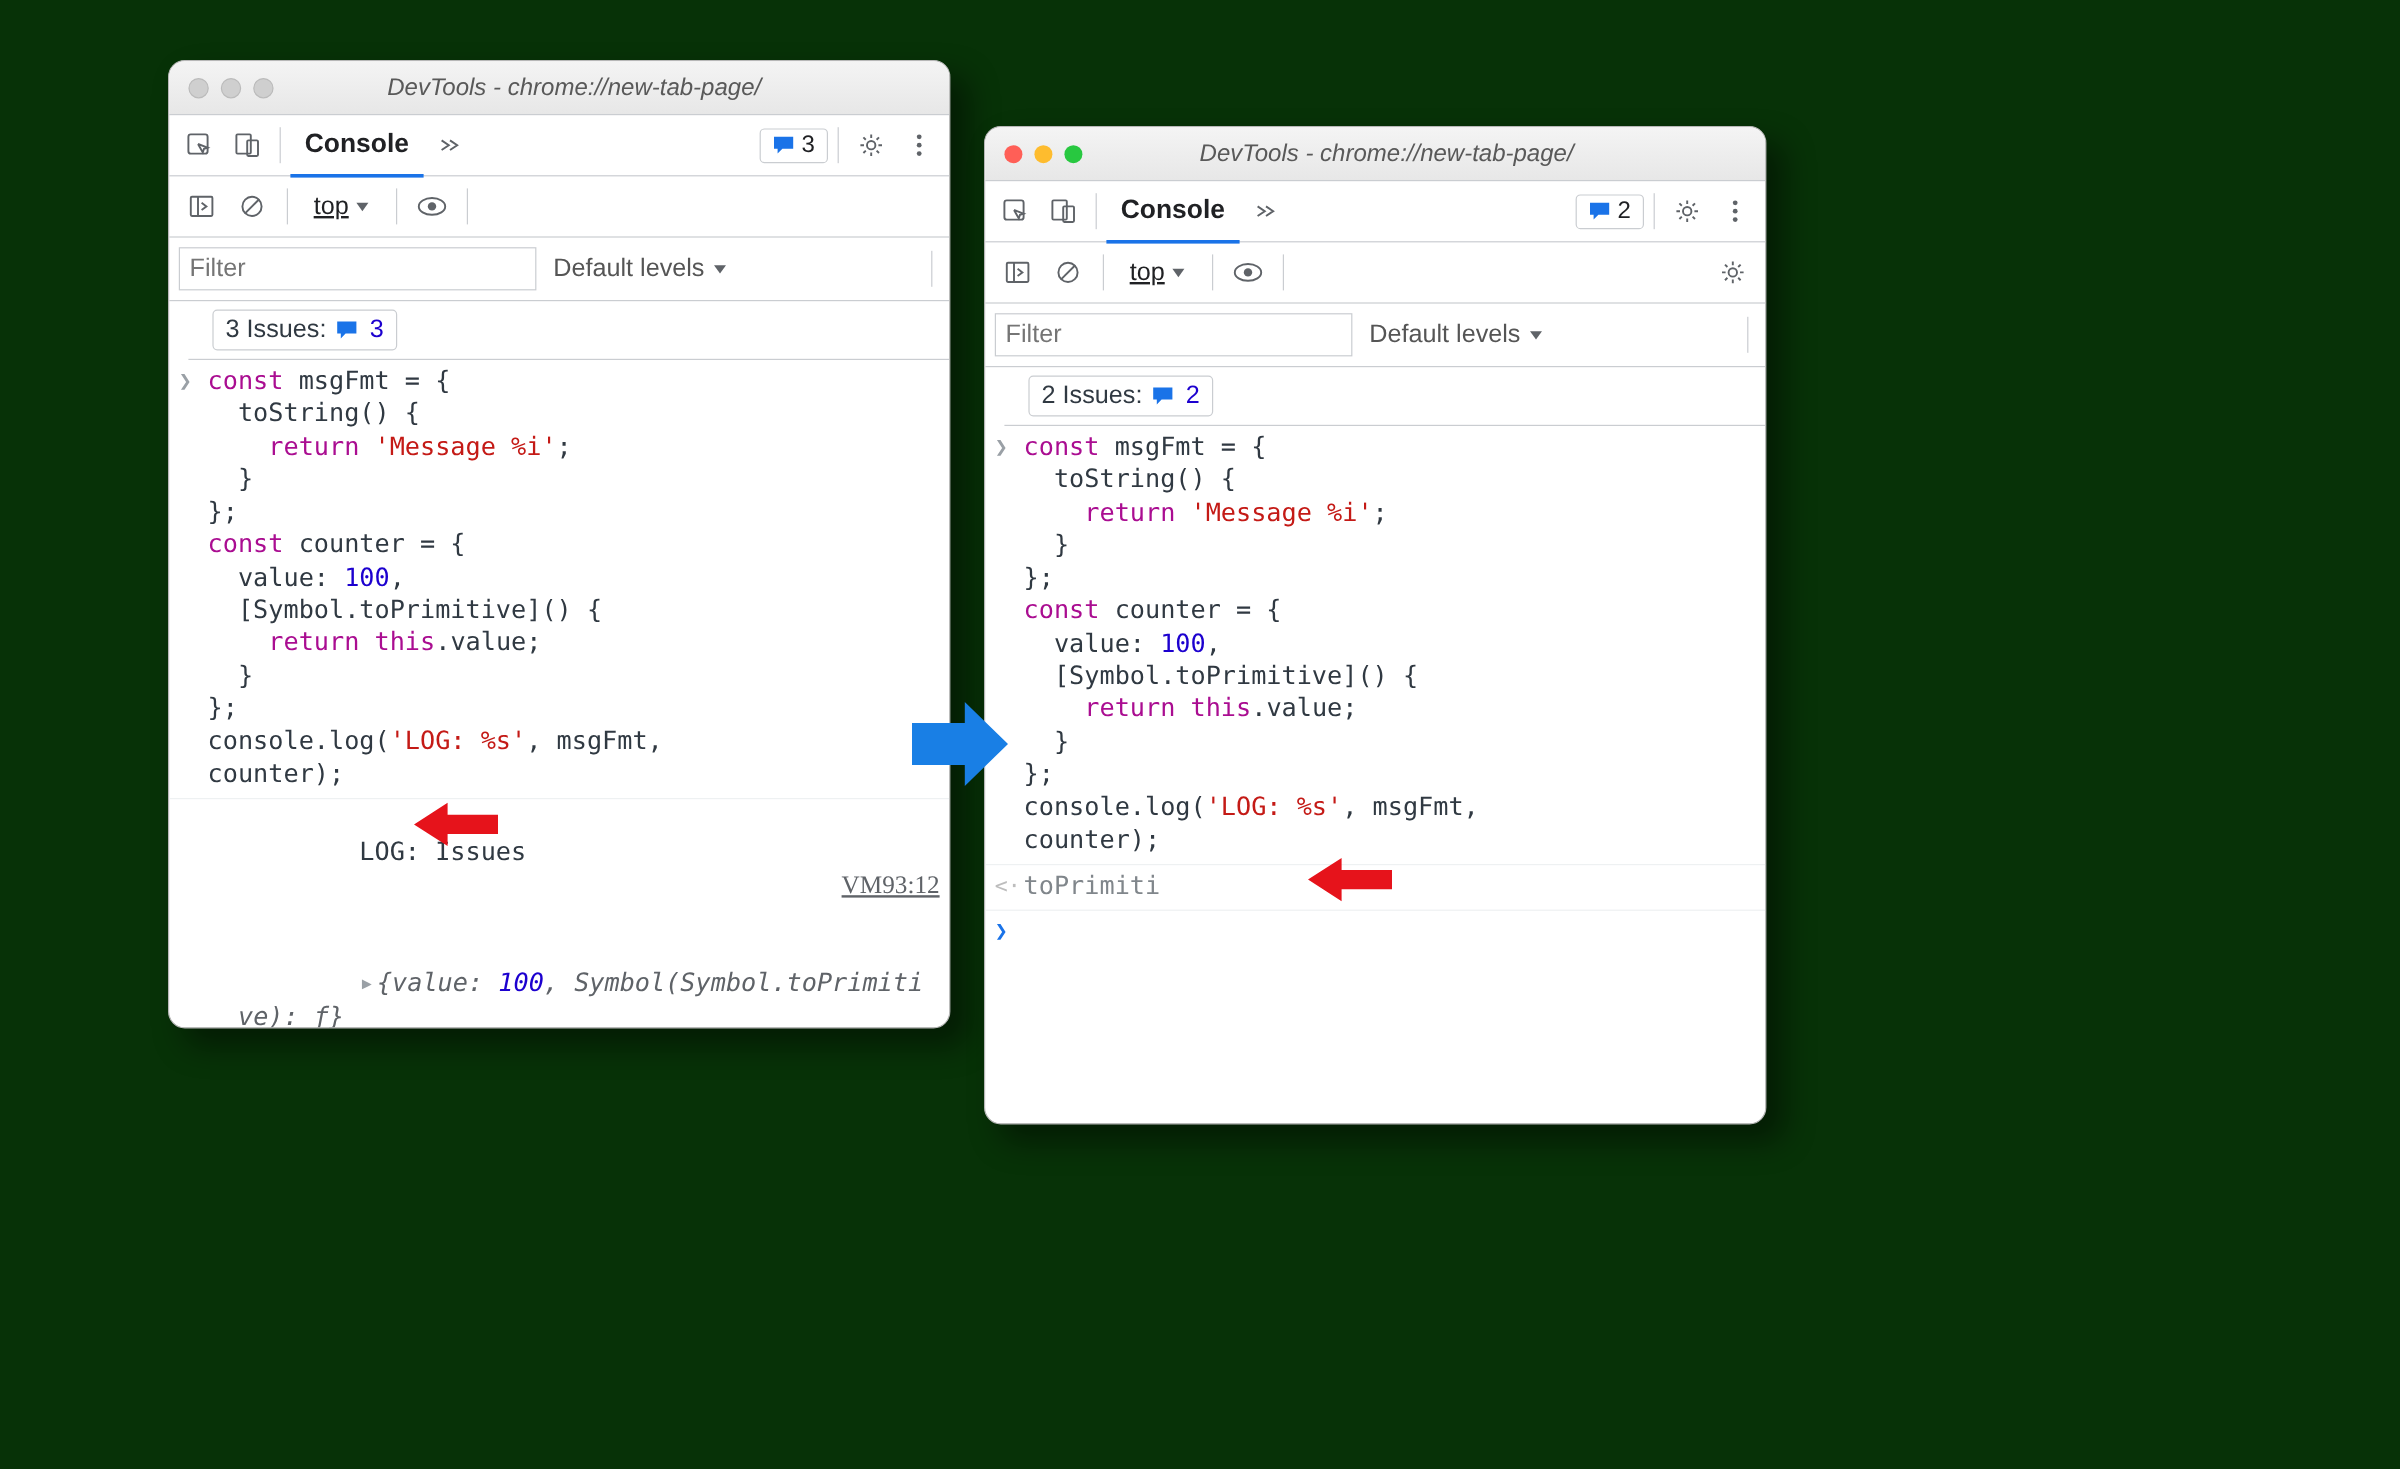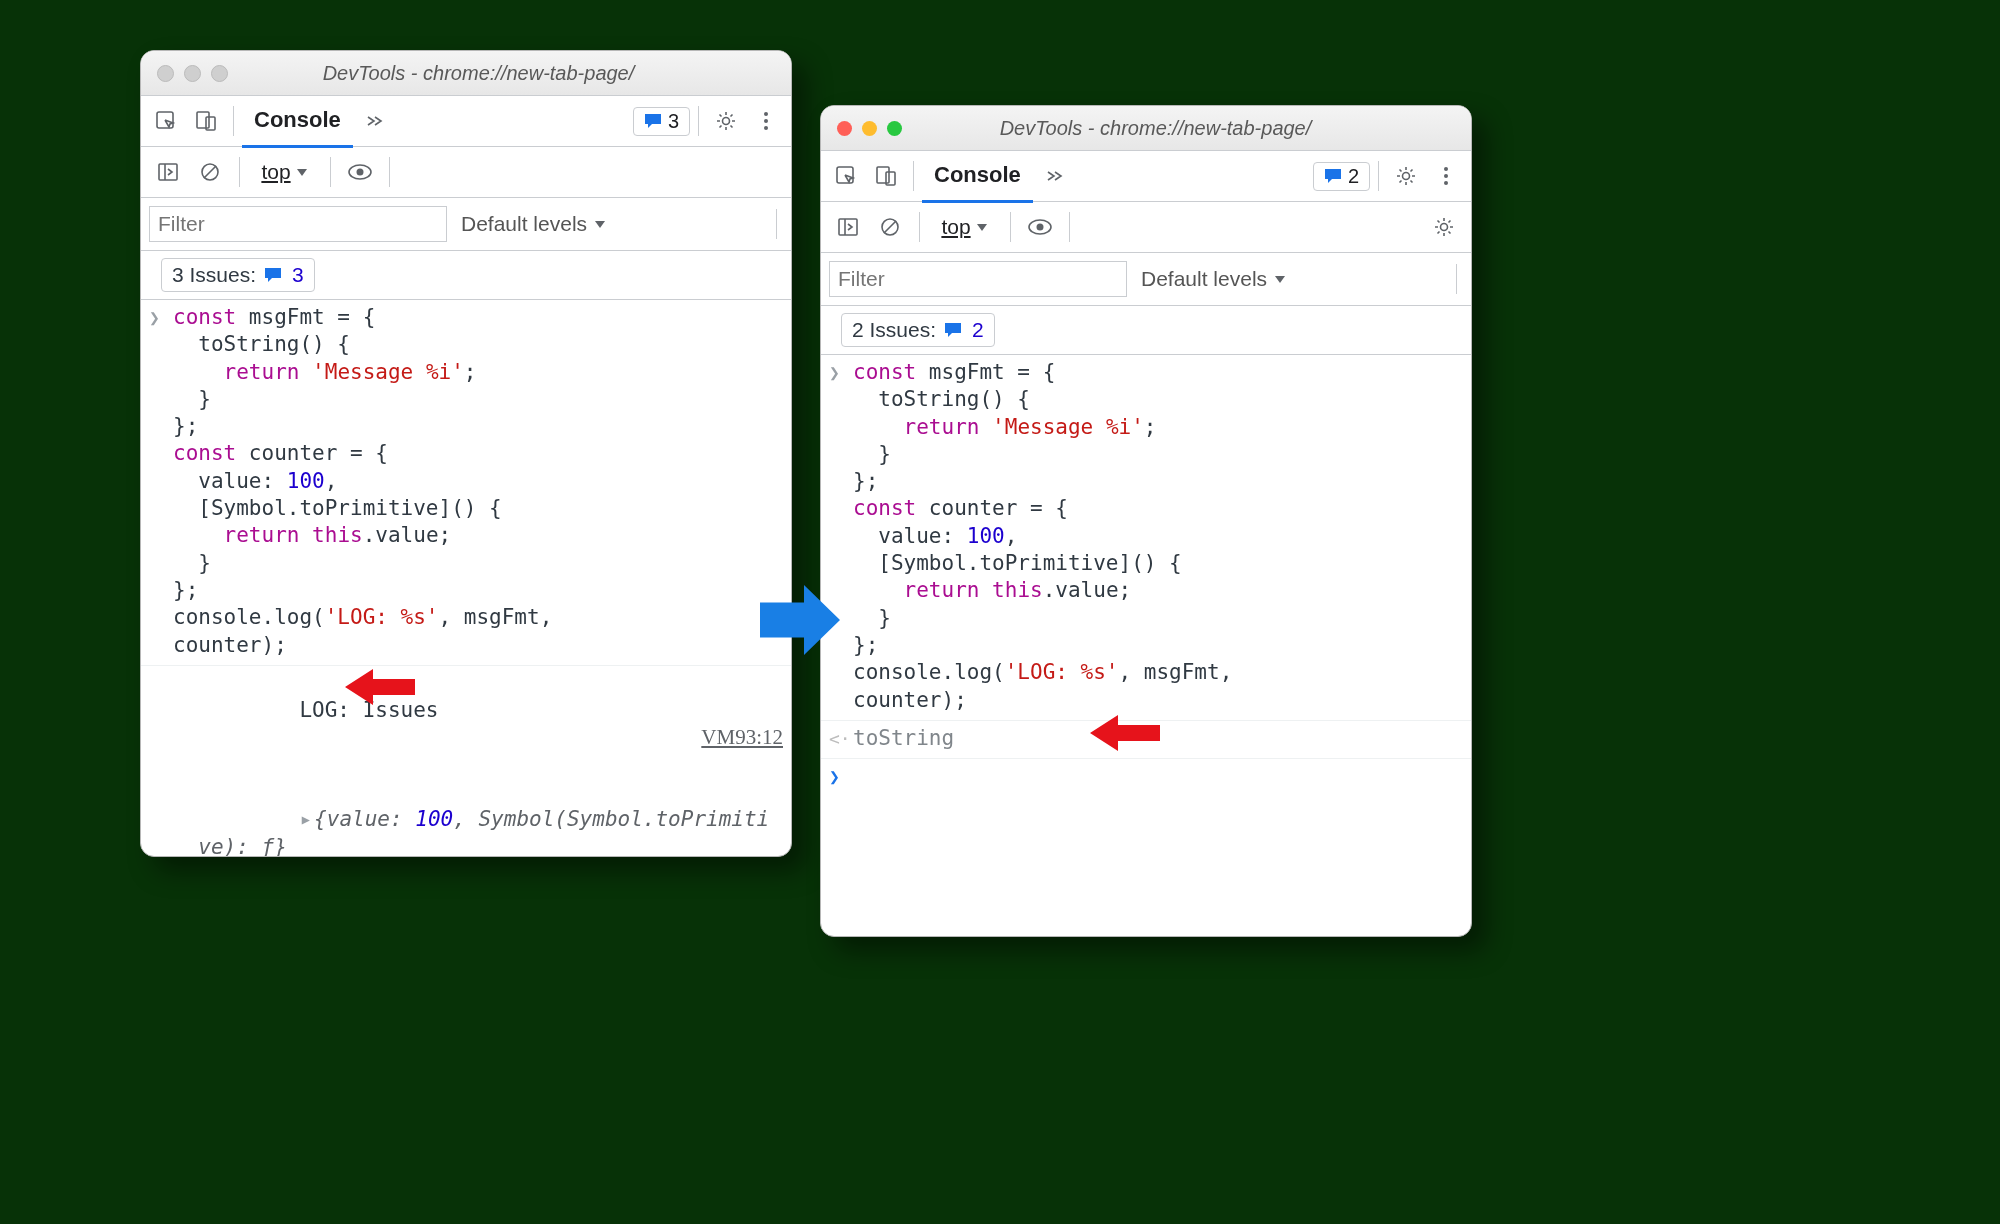--- a/index.html
+++ b/index.html
@@ -50,21 +50,21 @@
   .spacer2{flex:1;}
 
   .filter-row { height:52px; display:flex; align-items:center; gap:14px;
     border-bottom:1px solid var(--border); padding:0 8px; }
   .filter-input { flex:0 0 280px; height:34px; border:1px solid var(--border);
     padding:0 8px; font-size:21px; color:#ec4899; background:#fff; }
   .fr-right { flex:1; display:flex; align-items:center; justify-content:space-between; color:#555; font-size:21px;}
   .vsep { width:1px; height:30px; background:var(--border); margin-right:6px;}
 
   .issues-bar { height:48px; display:flex; align-items:center;
-    border-bottom:1px solid var(--border); padding:0 20px; }
+    border-bottom:1px solid var(--border); padding:0 20px;margin-left:16px; }
   .issues-chip { display:flex; align-items:center; gap:8px;
     border:1px solid var(--border); border-radius:4px; padding:4px 10px 4px 10px; font-size:21px;}
   .issues-chip .num { margin-left:2px; }
 
   .console-body {
     font-family: Menlo, Consolas, monospace; font-size:21px; line-height:1.3;
   }
   .entry { border-bottom:1px solid #eef1f2; padding:4px 8px 6px 8px; position:relative; }
   .gutter-arrow { position:absolute; left:8px; top:6px; color:#9aa0a6; font-size:18px; }
   .gutter-lt { color:#bdbdbd; }
@@ -357,21 +357,21 @@
 <span>    </span><span class="kw">return</span><span> </span><span class="kw">this</span><span>.value;</span>
 <span>  }</span>
 <span>};</span>
 <span>console.log(</span><span class="str">'LOG: %s'</span><span>, msgFmt,</span>
 <span>counter);</span></div>
       </div>
 
 
       <div class="entry">
         <span class="gutter-arrow gutter-lt">&lt;·</span>
-        <div class="code undef">toString</div>
+        <div class="code undef">toPrimiti</div>
       </div>
       <div class="entry prompt" style="border-bottom:none">
         <span class="gutter-arrow">❯</span>
       </div>
     </div>
   </div>
 
   <div class="big-arrow"></div>
   <div class="red-arrow" style="left:205px; top:617px;">
     <svg viewBox="0 0 70 40">

